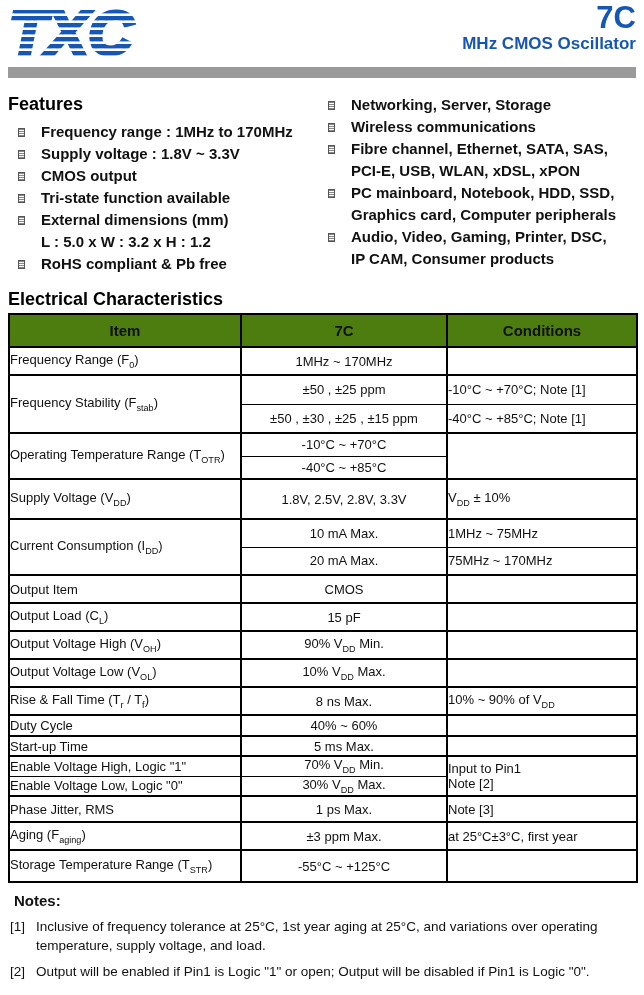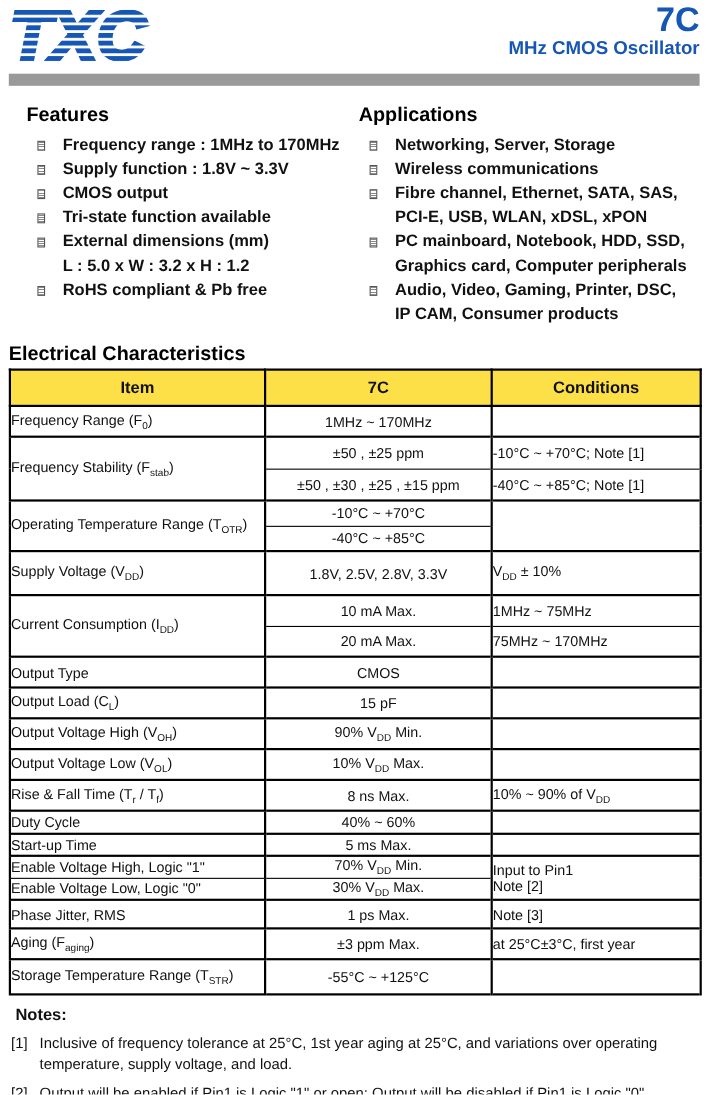--- a/index.html
+++ b/index.html
@@ -15,21 +15,21 @@
   
   .hdr{position:relative;height:63px;padding-top:4px;}
   .logo{position:absolute;left:0;top:2px;}
   .hdr-right{position:absolute;right:0;top:2px;text-align:right;color:#1656b4;}
   .prod{font-size:31px;font-weight:bold;line-height:32px;}
   .subtitle{font-size:17px;font-weight:bold;line-height:20px;}
   .gray-bar{height:11px;background:#9a9a9a;margin:0 0 0 0;}
 
   
   .cols{display:flex;margin-top:16px;}
-  .col-left{width:310px;margin-left:16px;}
+  .col-left{width:310px;}
   .col-right{width:318px;}
   h2{font-size:18px;font-weight:bold;margin:0 0 6px 0;color:#000;}
   ul.blist{list-style:none;margin:0;padding:0 0 0 10px;font-size:15px;line-height:22px;font-weight:bold;}
   ul.blist li{display:flex;}
   .bullet{
     flex:0 0 auto;
     width:5px;height:7px;margin:7px 16px 0 0;
     border:1px solid #555;
     background:repeating-linear-gradient(0deg,#888 0 1px,transparent 1px 2px);
   }
@@ -41,21 +41,21 @@
     border-collapse:collapse;
     width:628px;
     table-layout:fixed;
     border:2px solid #000;
     font-size:13px;
   }
   table.ec col.c1{width:232px;}
   table.ec col.c2{width:206px;}
   table.ec col.c3{width:190px;}
   table.ec th{
-    background:#fde047;
+    background:#4d7c0f;
     border:2px solid #000;
     font-size:15px;font-weight:bold;
     text-align:center;
     height:29px;
   }
   table.ec td{
     border-left:2px solid #000;border-right:2px solid #000;
     border-top:1px solid #000;border-bottom:1px solid #000;
     padding:0;
     vertical-align:middle;
@@ -98,42 +98,41 @@
   <div class="cols">
     <div class="col-left">
       <h2>Features</h2>
       <ul class="blist">
         <li>
             <span class="bullet"></span>
             <span class="li-text">Frequency range : 1MHz to 170MHz</span>
           </li>
         <li>
             <span class="bullet"></span>
-            <span class="li-text">Supply function : 1.8V ~ 3.3V</span>
+            <span class="li-text">Supply voltage : 1.8V ~ 3.3V</span>
           </li>
         <li>
             <span class="bullet"></span>
             <span class="li-text">CMOS output</span>
           </li>
         <li>
             <span class="bullet"></span>
             <span class="li-text">Tri-state function available</span>
           </li>
         <li>
             <span class="bullet"></span>
             <span class="li-text">External dimensions (mm)<br>L : 5.0 x W : 3.2 x H : 1.2</span>
           </li>
         <li>
             <span class="bullet"></span>
             <span class="li-text">RoHS compliant &amp; Pb free</span>
           </li>
       </ul>
     </div>
     <div class="col-right">
-      <h2>Applications</h2>
       <ul class="blist">
         <li>
             <span class="bullet"></span>
             <span class="li-text">Networking, Server, Storage</span>
           </li>
         <li>
             <span class="bullet"></span>
             <span class="li-text">Wireless communications</span>
           </li>
         <li>
@@ -198,21 +197,21 @@
       <tr class="g" style="height:28px">
         <td class="c-item" rowspan="2">Current Consumption (I<sub>DD</sub>)</td>
         <td class="c-val">10 mA Max.</td>
         <td class="c-cond">1MHz ~ 75MHz</td>
       </tr>
       <tr style="height:28px">
         <td class="c-val">20 mA Max.</td>
         <td class="c-cond">75MHz ~ 170MHz</td>
       </tr>
       <tr class="g" style="height:28px">
-        <td class="c-item">Output Type</td>
+        <td class="c-item">Output Item</td>
         <td class="c-val">CMOS</td>
         <td class="c-cond"></td>
       </tr>
       <tr class="g" style="height:28px">
         <td class="c-item">Output Load (C<sub>L</sub>)</td>
         <td class="c-val">15 pF</td>
         <td class="c-cond"></td>
       </tr>
       <tr class="g" style="height:28px">
         <td class="c-item">Output Voltage High (V<sub>OH</sub>)</td>

